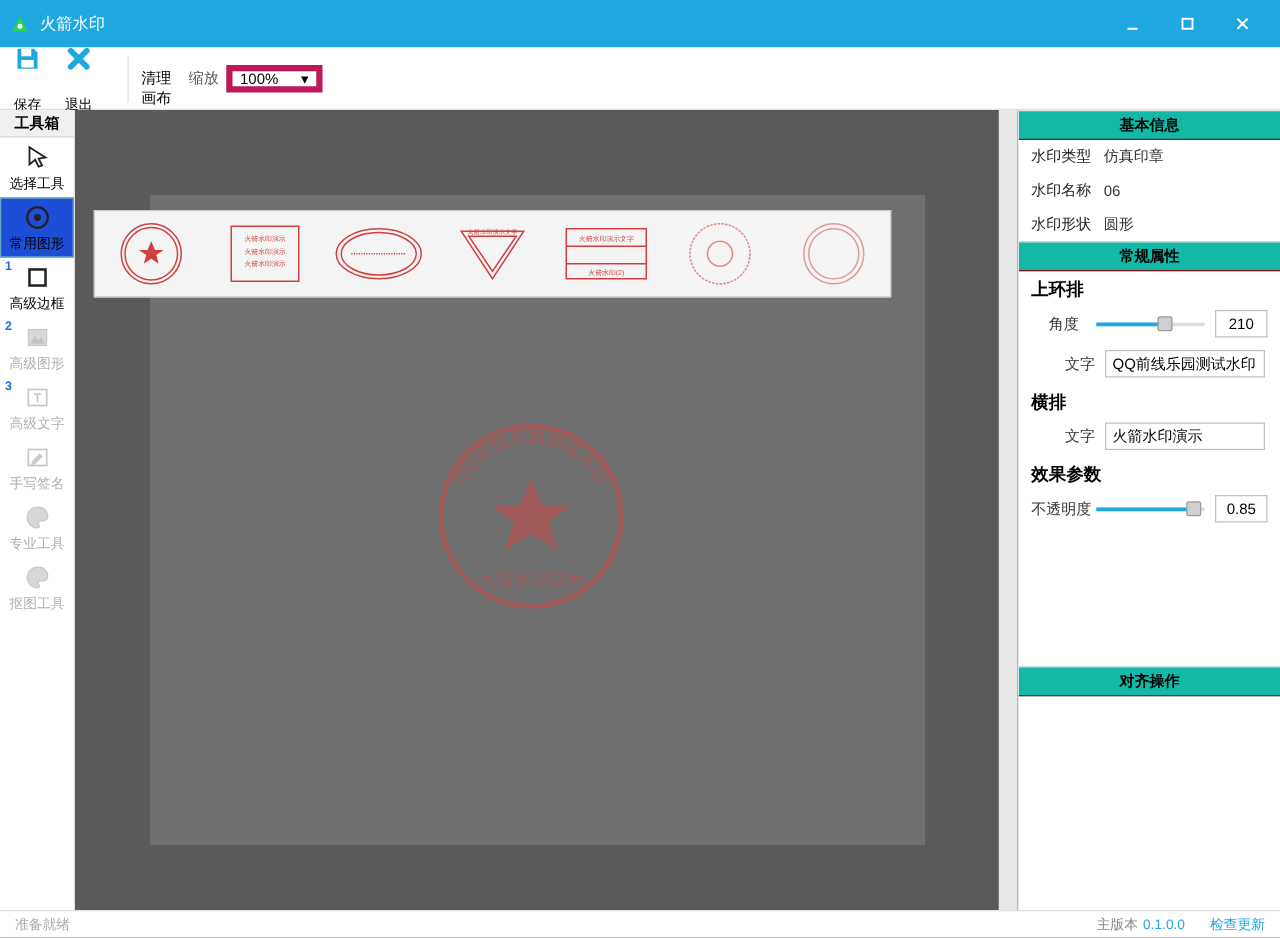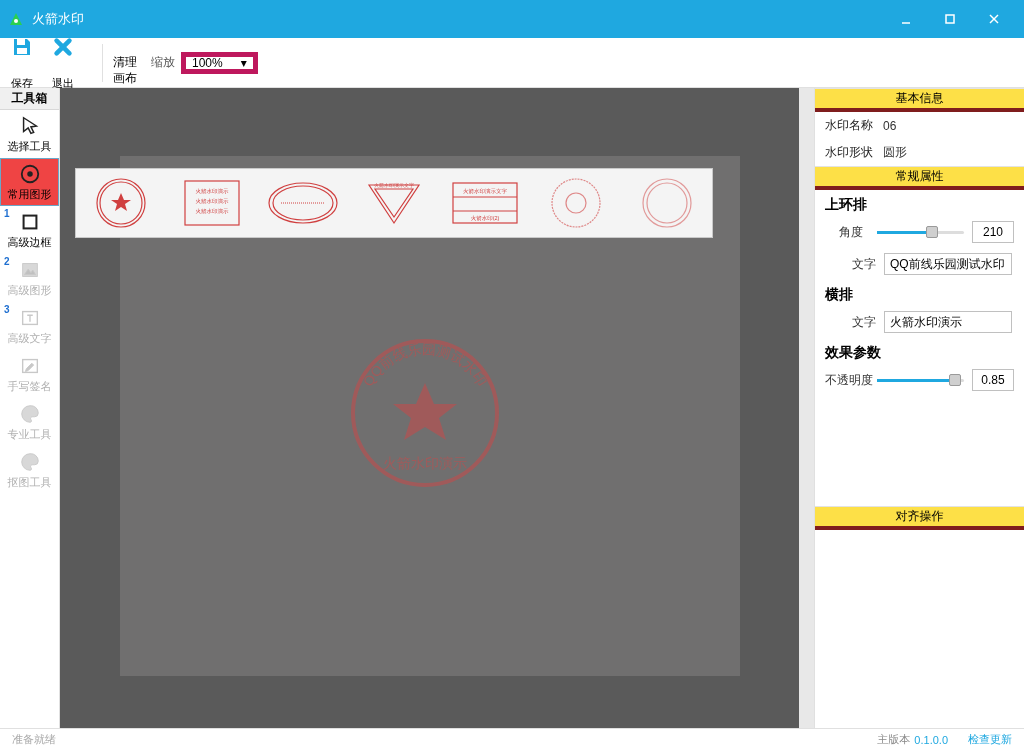--- a/index.html
+++ b/index.html
@@ -23,21 +23,21 @@
 .ribbon .zoom-select { height: 22px; border: 5px solid #be185d; display: flex; align-items: center; padding: 0 6px; background: #fff; }
 .ribbon .zoom-select .caret { margin-left: 18px; }
 
 
 .main { flex: 1; display: flex; overflow: hidden; }
 
 
 .toolbox { width: 60px; background: #fff; border-right: 1px solid #e0e0e0; display: flex; flex-direction: column; }
 .toolbox .hdr { height: 22px; background: #f0f0f0; display: flex; align-items: center; justify-content: center; font-weight: bold; font-size: 12px; border-bottom: 1px solid #d8d8d8; }
 .toolbox .tbtn { height: 48px; display: flex; flex-direction: column; align-items: center; justify-content: center; cursor: pointer; position: relative; }
-.toolbox .tbtn.selected { background: #ef4444; border: 1px solid #6aa7c9; }
+.toolbox .tbtn.selected { background: #1d4ed8; border: 1px solid #6aa7c9; }
 .toolbox .tbtn .badge { position: absolute; top: 2px; left: 4px; font-size: 10px; color: #1f6fd0; font-weight: bold; }
 .toolbox .tbtn .ico { height: 22px; display: flex; align-items: center; }
 .toolbox .tbtn .lbl { font-size: 11px; margin-top: 2px; }
 .toolbox .tbtn.disabled .lbl { color: #b0b0b0; }
 .toolbox .tbtn.disabled svg { stroke: #c8c8c8; fill: #d8d8d8; }
 
 
 .canvas-wrap { flex: 1; background: #5a5a5a; position: relative; overflow: auto; }
 .canvas { position: absolute; left: 60px; top: 68px; width: 620px; height: 520px; background: #706f6f; }
 .gallery { position: absolute; left: 15px; top: 80px; width: 638px; height: 70px; background: #f4f4f4; border: 1px solid #c9c9c9; display: flex; align-items: center; }
@@ -45,21 +45,21 @@
 .stamp-outline { stroke: #d04040; fill: none; stroke-width: 1.2; }
 .stamp-fill { fill: #d04040; }
 .stamp-text { fill: #d04040; font-size: 5.5px; }
 
 .center-stamp { position: absolute; left: 280px; top: 240px; opacity: 0.55; }
 
 .vscroll { position: absolute; right: 0; top: 0; width: 15px; height: 100%; background: #e8e8e8; }
 
 
 .rpanel { width: 210px; background: #fff; border-left: 1px solid #e0e0e0; overflow: auto; }
-.rpanel .sec-hdr { height: 24px; background: #fde047; border-top: 1px solid #e3e3e3; border-bottom: 4px solid #7f1d1d; display: flex; align-items: center; justify-content: center; font-weight: normal; font-size: 12px; }
+.rpanel .sec-hdr { height: 24px; background: #14b8a6; border-top: 1px solid #e3e3e3; border-bottom: 1px solid #7f1d1d; display: flex; align-items: center; justify-content: center; font-weight: bold; font-size: 12px; }
 .rpanel .row { display: flex; align-items: center; padding: 5px 10px; }
 .rpanel .row .k { width: 58px; color: #222; font-weight: 500; }
 .rpanel .row .v { color: #333; }
 .rpanel .sub-hdr { padding: 6px 10px 2px; font-weight: bold; font-size: 14px; }
 .rpanel .ctrl-row { display: flex; align-items: center; padding: 5px 10px 5px 24px; }
 .rpanel .ctrl-row .k { width: 45px; color: #333; text-align: right; padding-right: 8px; }
 .rpanel input[type=text] { height: 22px; border: 1px solid #c0c0c0; padding: 0 5px; font-size: 12px; width: 128px; }
 .rpanel .slider-row { display: flex; align-items: center; padding: 5px 10px 5px 10px; justify-content: center; }
 .rpanel .slider-row .k { width: 52px; color: #333; }
 .rpanel .slider { flex: 1; height: 18px; position: relative; margin-right: 8px; }
@@ -280,20 +280,24 @@
       <text fill="#c84a4a" font-size="14"><textPath href="#arc" startOffset="50%" text-anchor="middle">QQ前线乐园测试水印</textPath></text>
       <text x="85" y="140" text-anchor="middle" fill="#c84a4a" font-size="14">火箭水印演示</text>
     </svg>
 
     <div class="vscroll"></div>
   </div>
 
   <div class="rpanel">
     <div class="sec-hdr">基本信息</div>
     <div class="row">
+        <span class="k">水印类型</span>
+        <span class="v">仿真印章</span>
+      </div>
+    <div class="row">
         <span class="k">水印名称</span>
         <span class="v">06</span>
       </div>
     <div class="row">
         <span class="k">水印形状</span>
         <span class="v">圆形</span>
       </div>
 
     <div class="sec-hdr">常规属性</div>
     <div class="sub-hdr">上环排</div>

